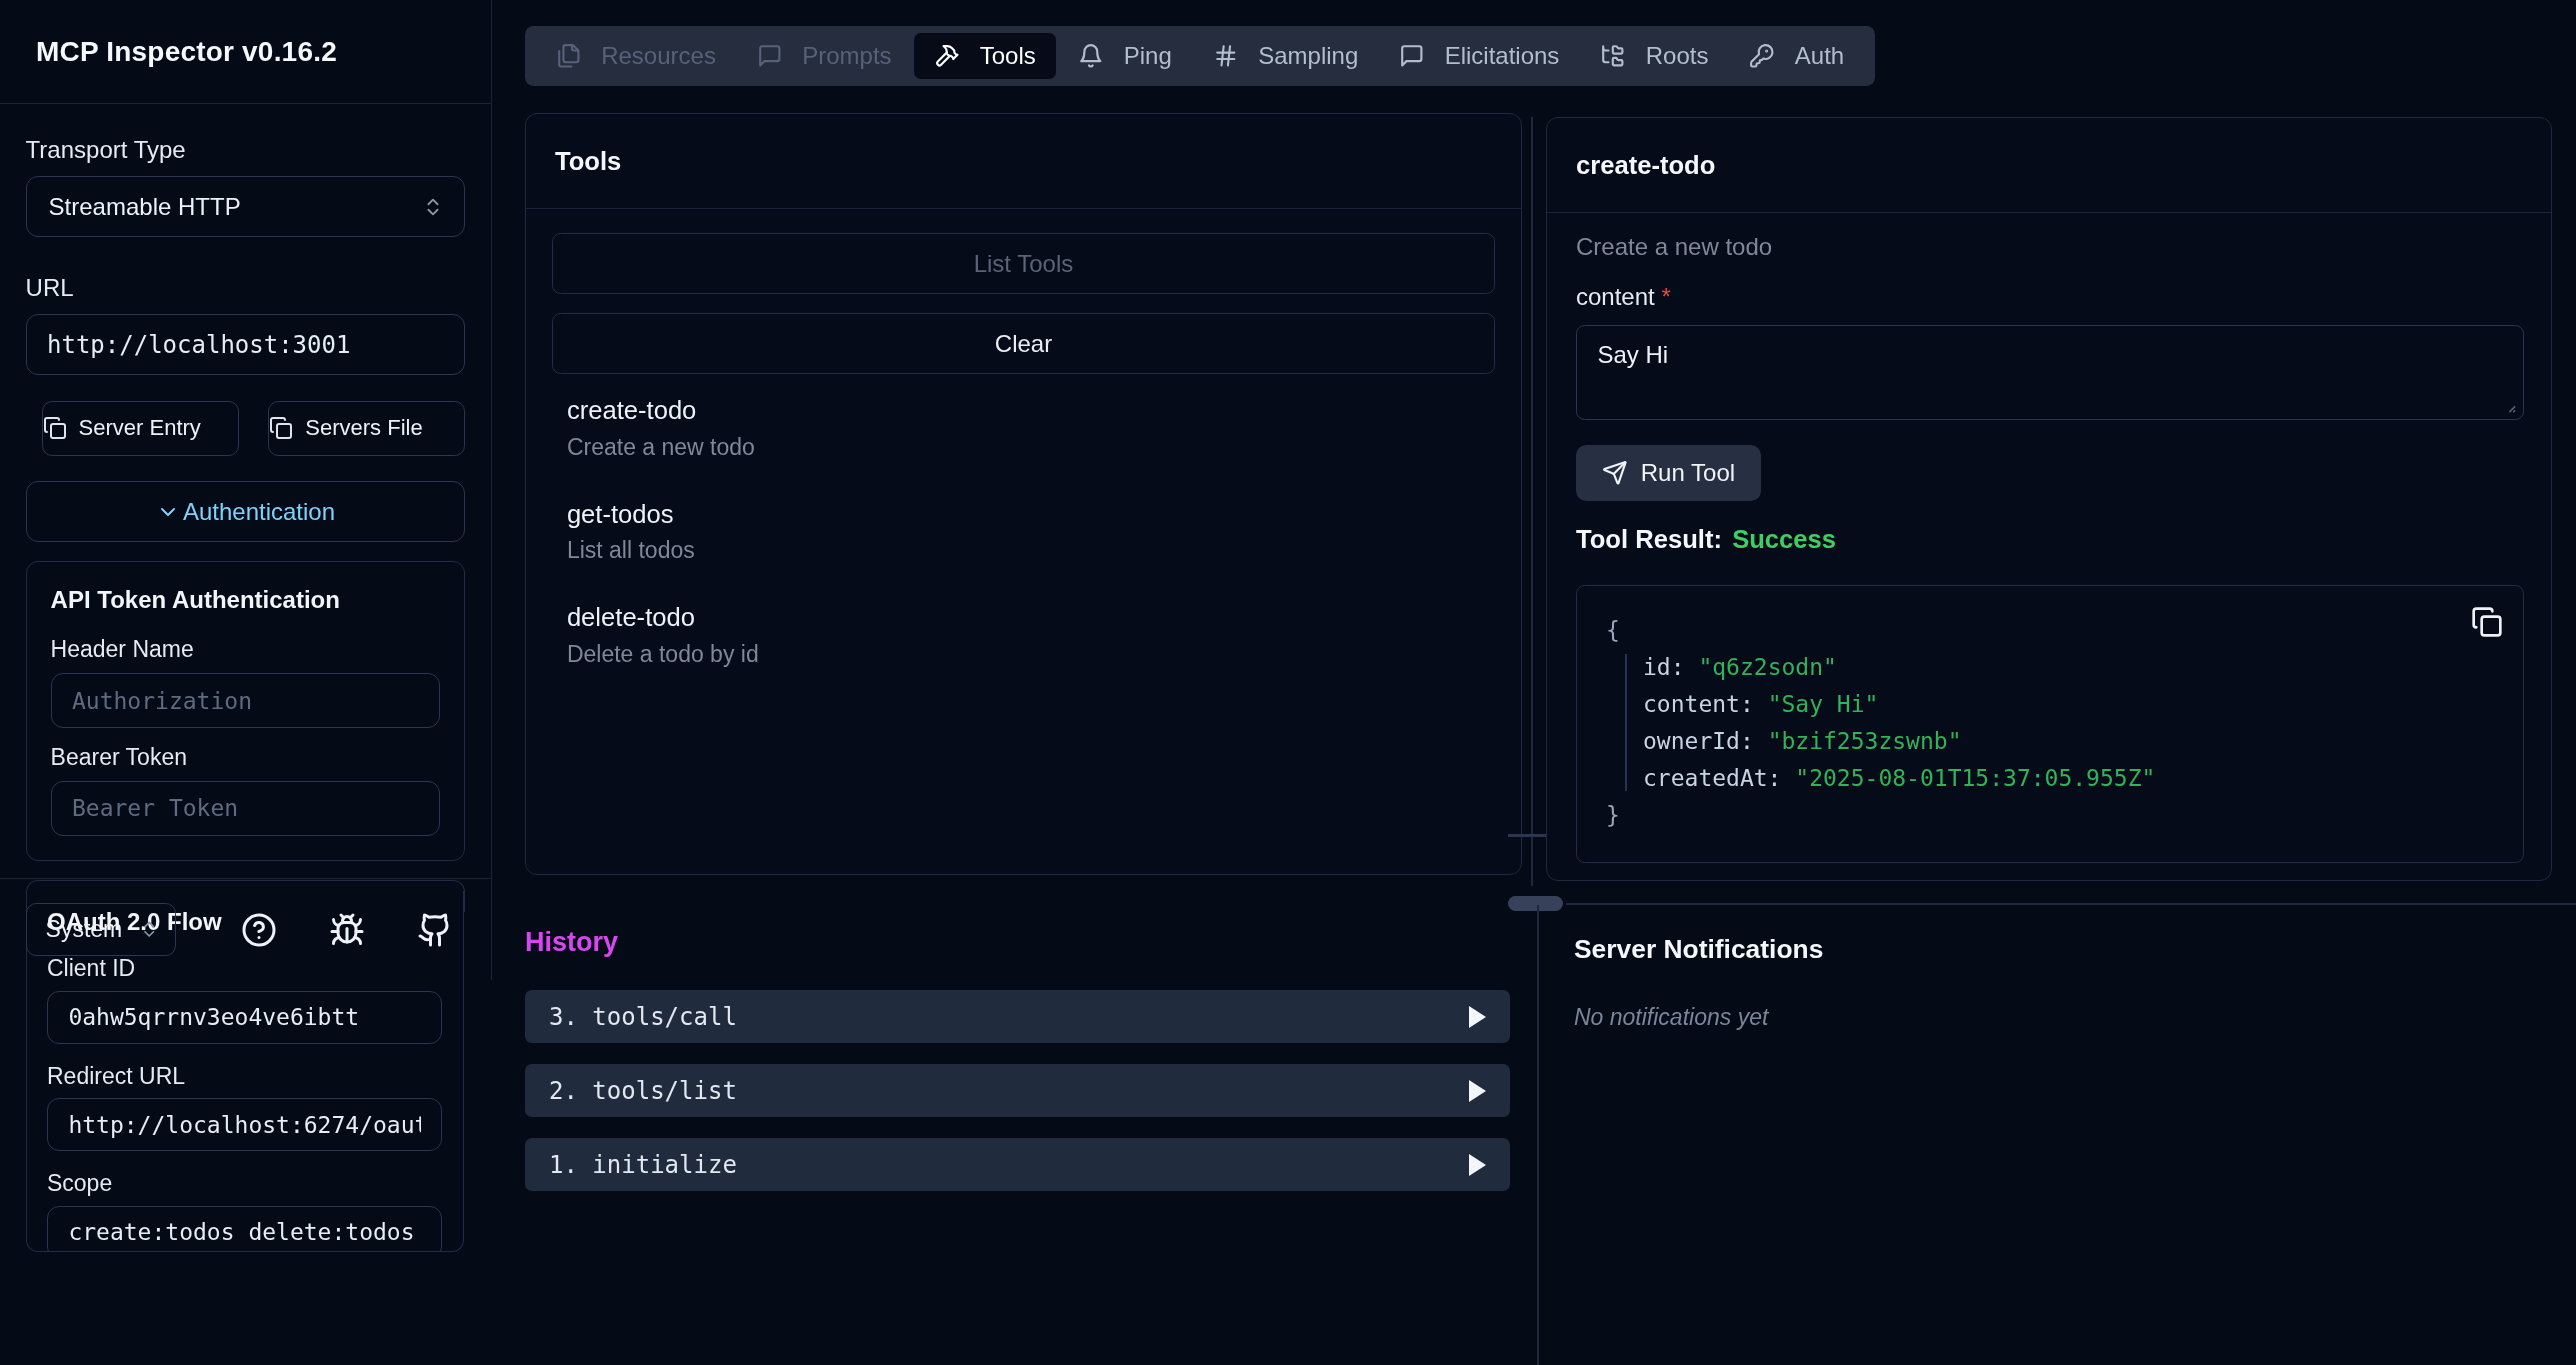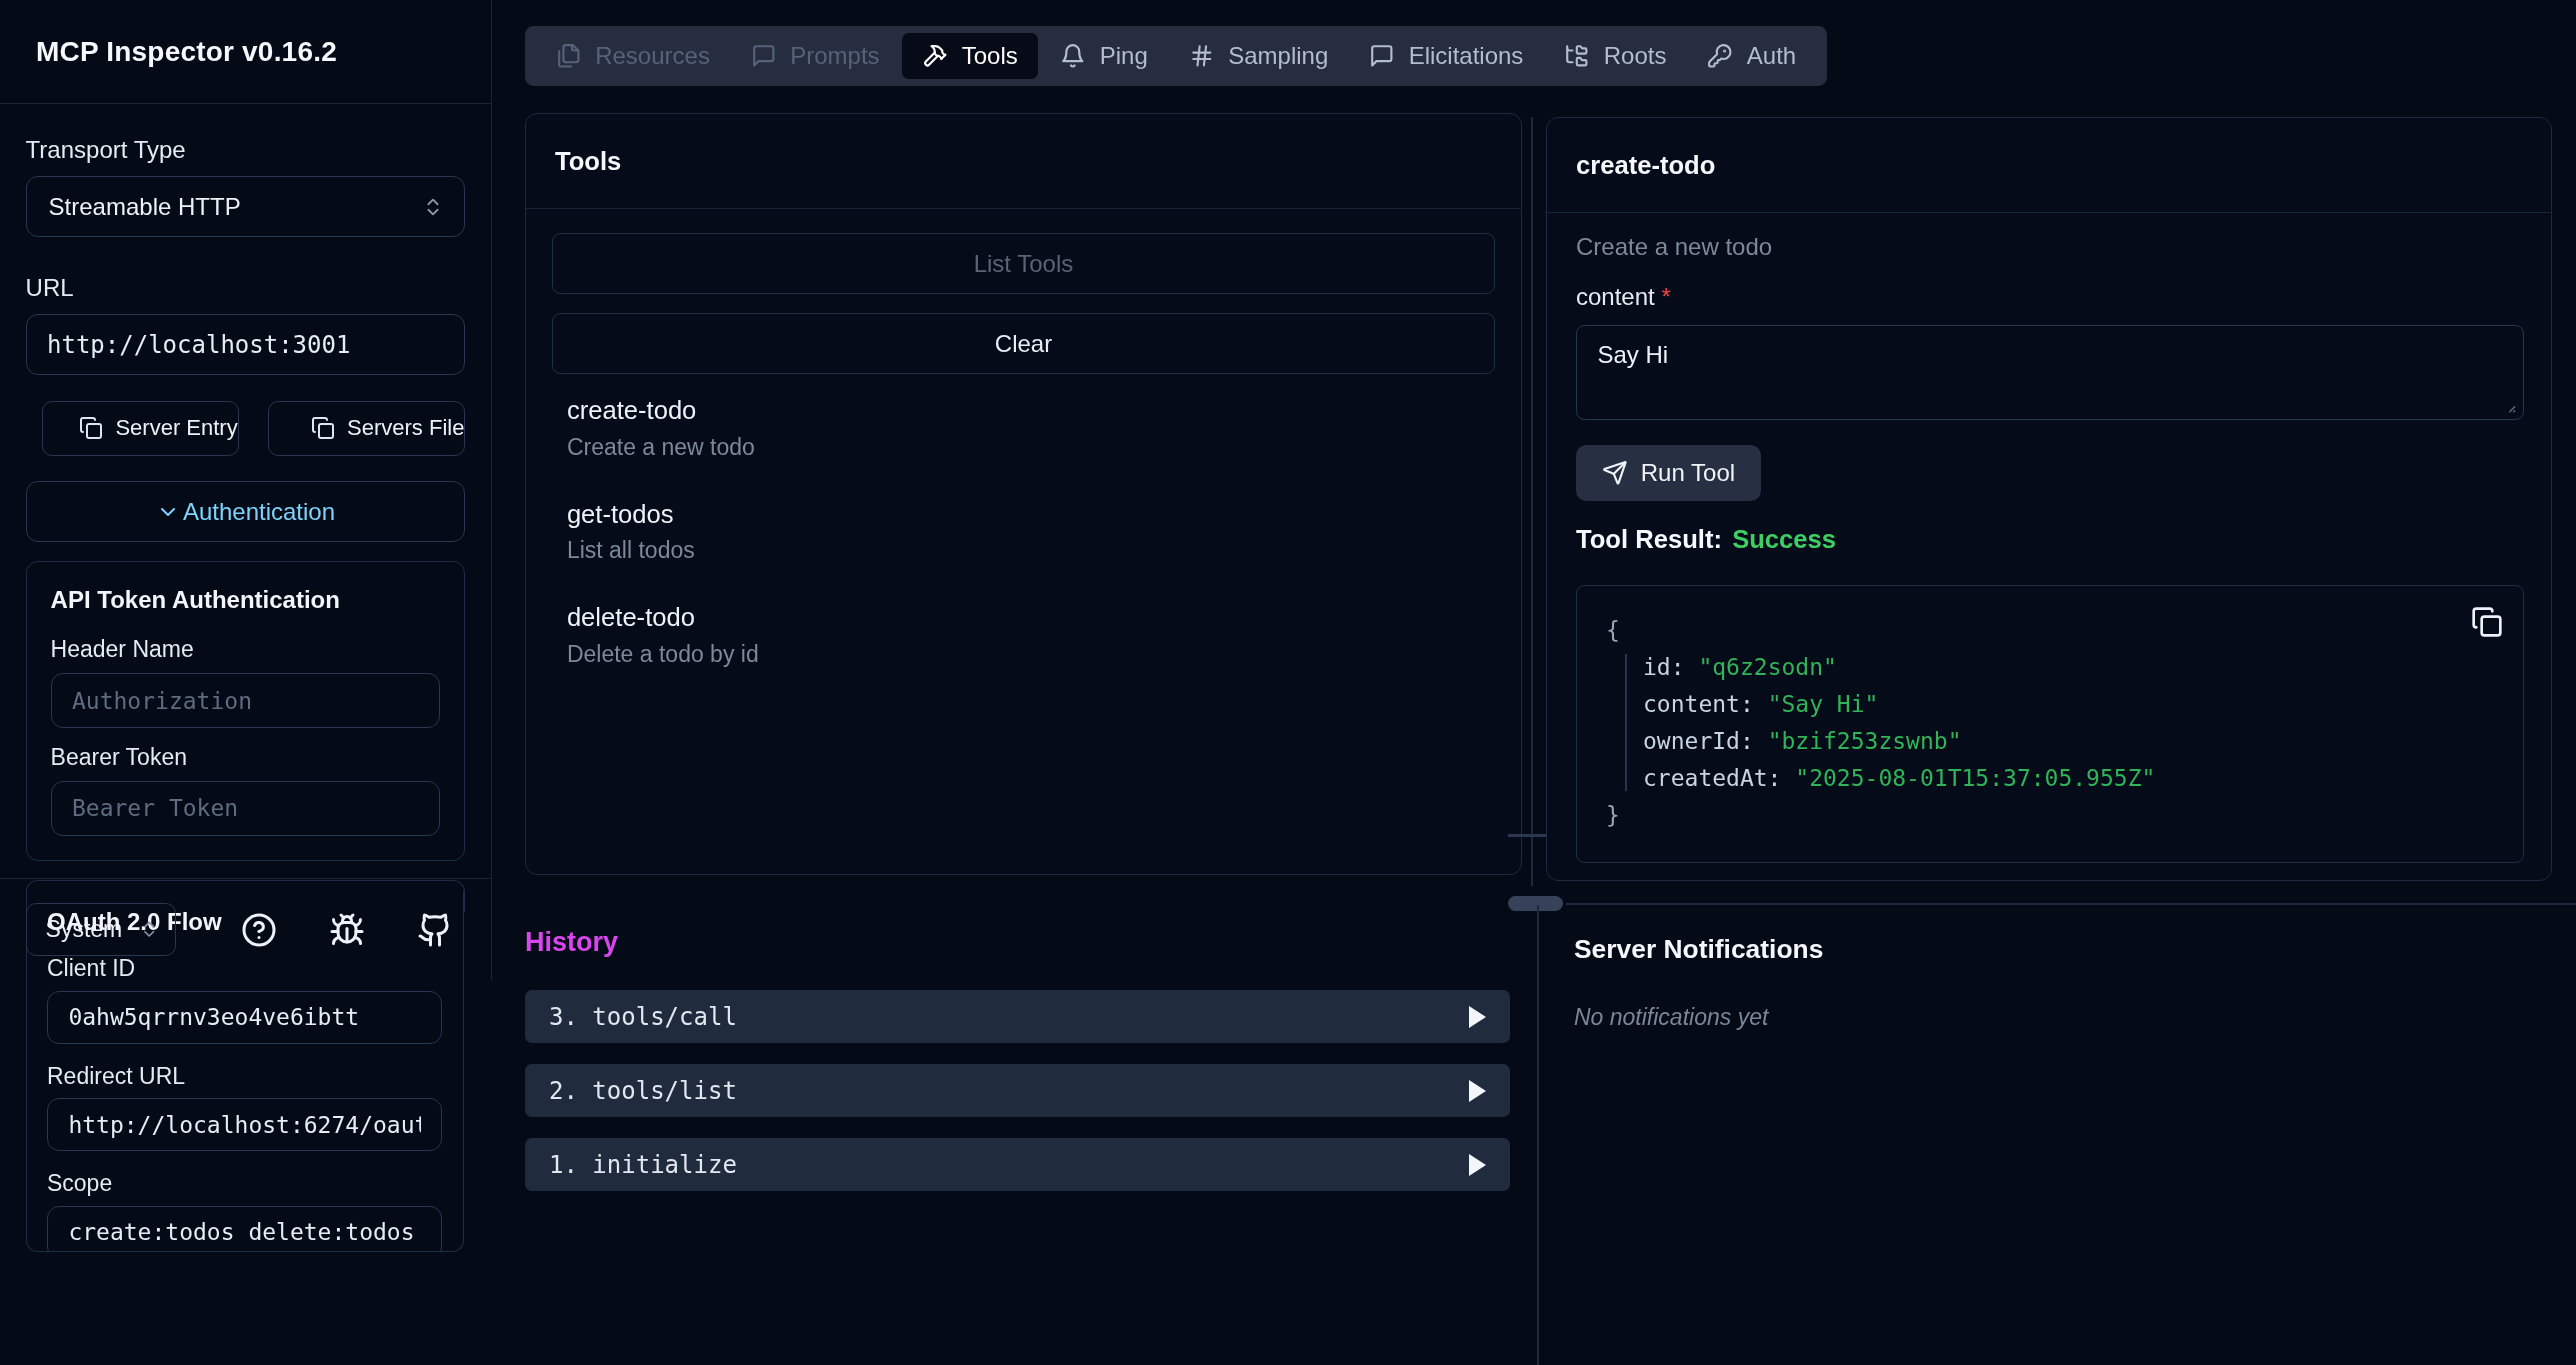--- a/index.html
+++ b/index.html
@@ -25,21 +25,21 @@
   .tinput {
     width:100%; height:61px; border:1.7px solid #2b3650; border-radius:12px; background:transparent;
     padding:0 20.4px; font-size:24px; color:#e7edf5; outline:none;
     font-family:"DejaVu Sans Mono", monospace;
   }
   .tinput::placeholder { color:#5f6b80; }
   .mt44 { margin-top:37px; } .mt30 { margin-top:25.6px; } .mt22 { margin-top:19px; }
   .btn-row { display:flex; gap:13.6px; }
   .sb-btn {
     flex:1; height:55px; border:1.7px solid #2b3650; border-radius:10.2px; background:transparent;
-    display:flex; align-items:center; justify-content:flex-end; gap:12px;
+    display:flex; align-items:center; justify-content:flex-start; gap:12px;
     font-size:22px; font-weight:500; color:#eef2f8; cursor:pointer;margin-left:16px;
   }
   .sb-btn svg { color:#dfe5ee; }
   .auth-toggle {
     width:100%; height:61px; border:1.7px solid #2b3650; border-radius:12px; background:transparent;
     display:flex; align-items:center; justify-content:center; gap:3px;
     font-size:24px; font-weight:500; color:#7dd3fc; cursor:pointer;
   }
   .card {
     border:1.7px solid #212d46; border-radius:12px; padding:24px;
@@ -72,21 +72,21 @@
   .theme-select svg { color:#8d98ab; }
   .foot-icons { display:flex; align-items:center; gap:51px; margin-left:65px; }
   .icon-btn { background:none; border:none; color:#eef2f8; cursor:pointer; width:37px; height:37px; display:flex; align-items:center; justify-content:center; }
 
   
   #tabbar {
     position:absolute; left:525px; top:25.6px; height:60px;
     background:#252d3f; border-radius:8.5px; display:inline-flex; align-items:center; padding:0 10.2px;
   }
   .tab {
-    display:flex; align-items:center; gap:14px; padding:0 20.4px; height:60px;
+    display:flex; align-items:center; gap:20px; padding:0 20.4px; height:60px;
     font-size:24px; font-weight:500; color:#b3bdcd; cursor:pointer; white-space:nowrap;
   }
   .tab svg { flex:0 0 auto; }
   .tab.muted { color:#57627a; }
   .tab.active {
     background:#060b17; color:#ffffff; height:46px; border-radius:6.8px; margin:0 1.7px;
   }
 
   
   .panel-card { position:absolute; border:1.7px solid #1e2a42; border-radius:12px; background:#050b18; }

